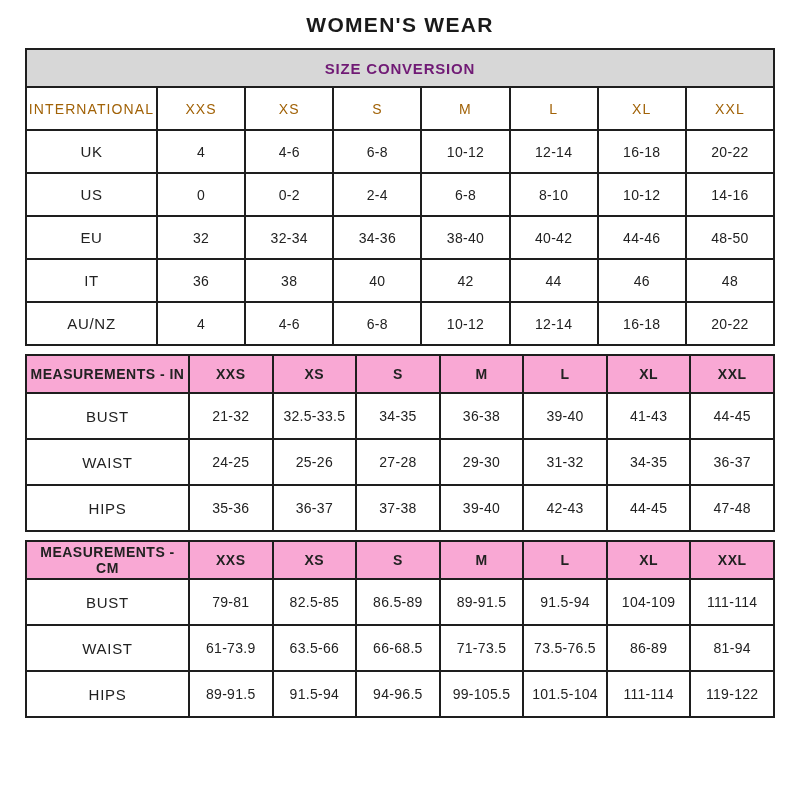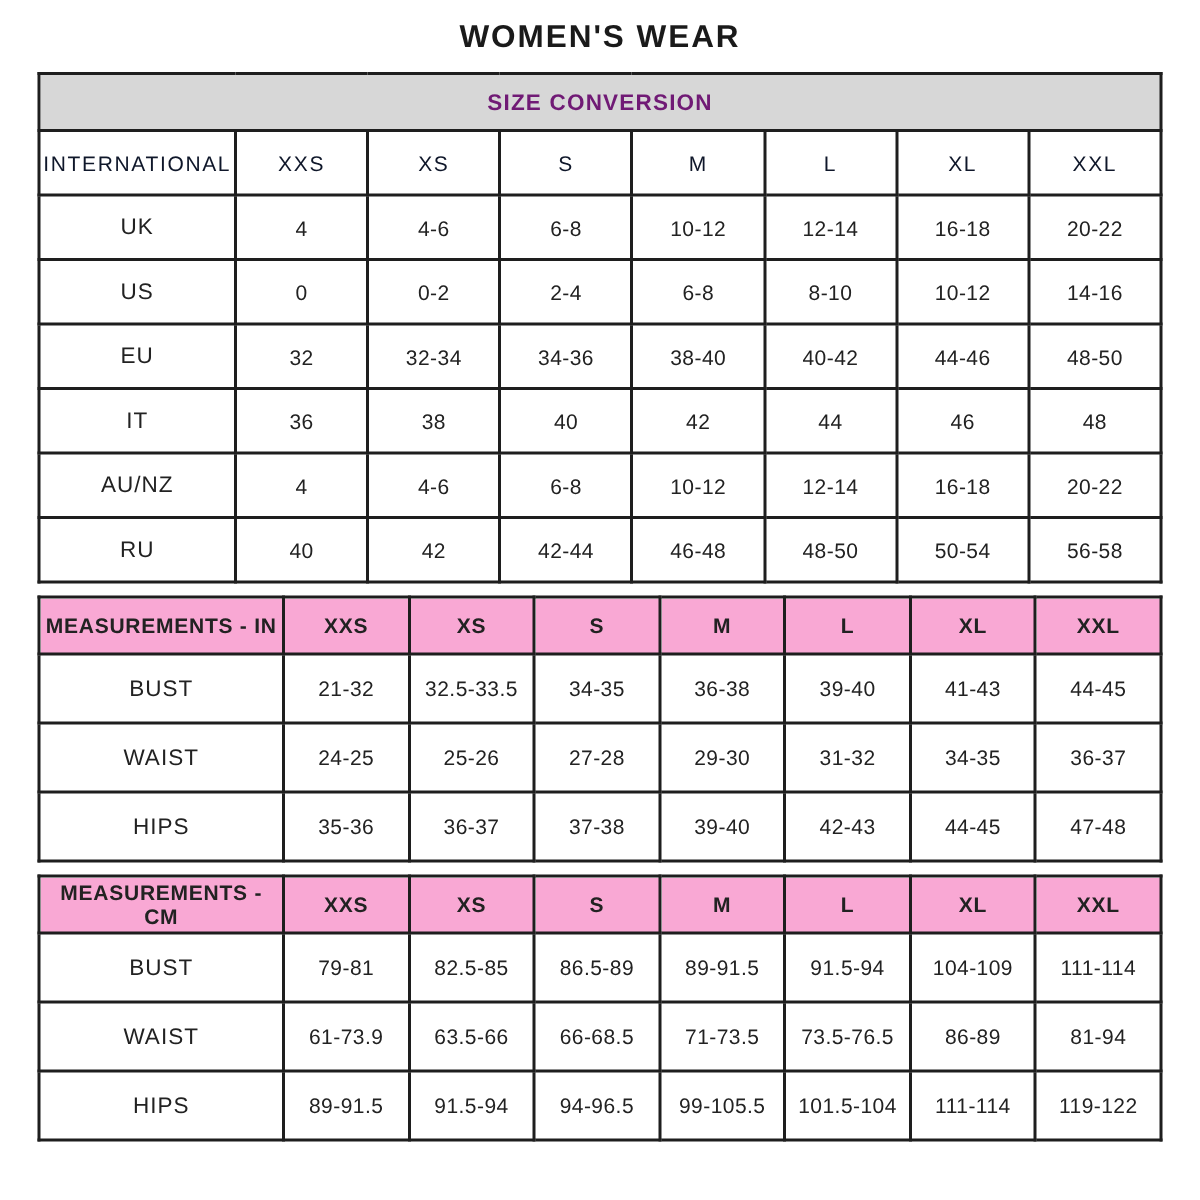--- a/index.html
+++ b/index.html
@@ -49,21 +49,21 @@
     letter-spacing: 0.8px;
     color: #701a75;
   }
   
   table.conv tr.cols th {
     background: #ffffff;
     height: 41px;
     font-size: 14px;
     font-weight: normal;
     letter-spacing: 1.1px;
-    color: #0f172a;
+    color: #a16207;
   }
   
   table.meas tr.cols th {
     background: #f9a8d4;
     height: 36px;
     font-size: 14px;
     font-weight: bold;
     letter-spacing: 0.5px;
     color: #222222;
   }
@@ -155,30 +155,20 @@
         </tr>
         <tr class="datarow">
           <th class="rowlabel">AU/NZ</th>
           <td>4</td>
           <td>4-6</td>
           <td>6-8</td>
           <td>10-12</td>
           <td>12-14</td>
           <td>16-18</td>
           <td>20-22</td>
-        </tr>
-        <tr class="datarow">
-          <th class="rowlabel">RU</th>
-          <td>40</td>
-          <td>42</td>
-          <td>42-44</td>
-          <td>46-48</td>
-          <td>48-50</td>
-          <td>50-54</td>
-          <td>56-58</td>
         </tr>
       </tbody>
     </table>
   <table class="tbl meas">
       <colgroup>
         <col style="width: 163px;">
         <col>
         <col>
         <col>
         <col>

